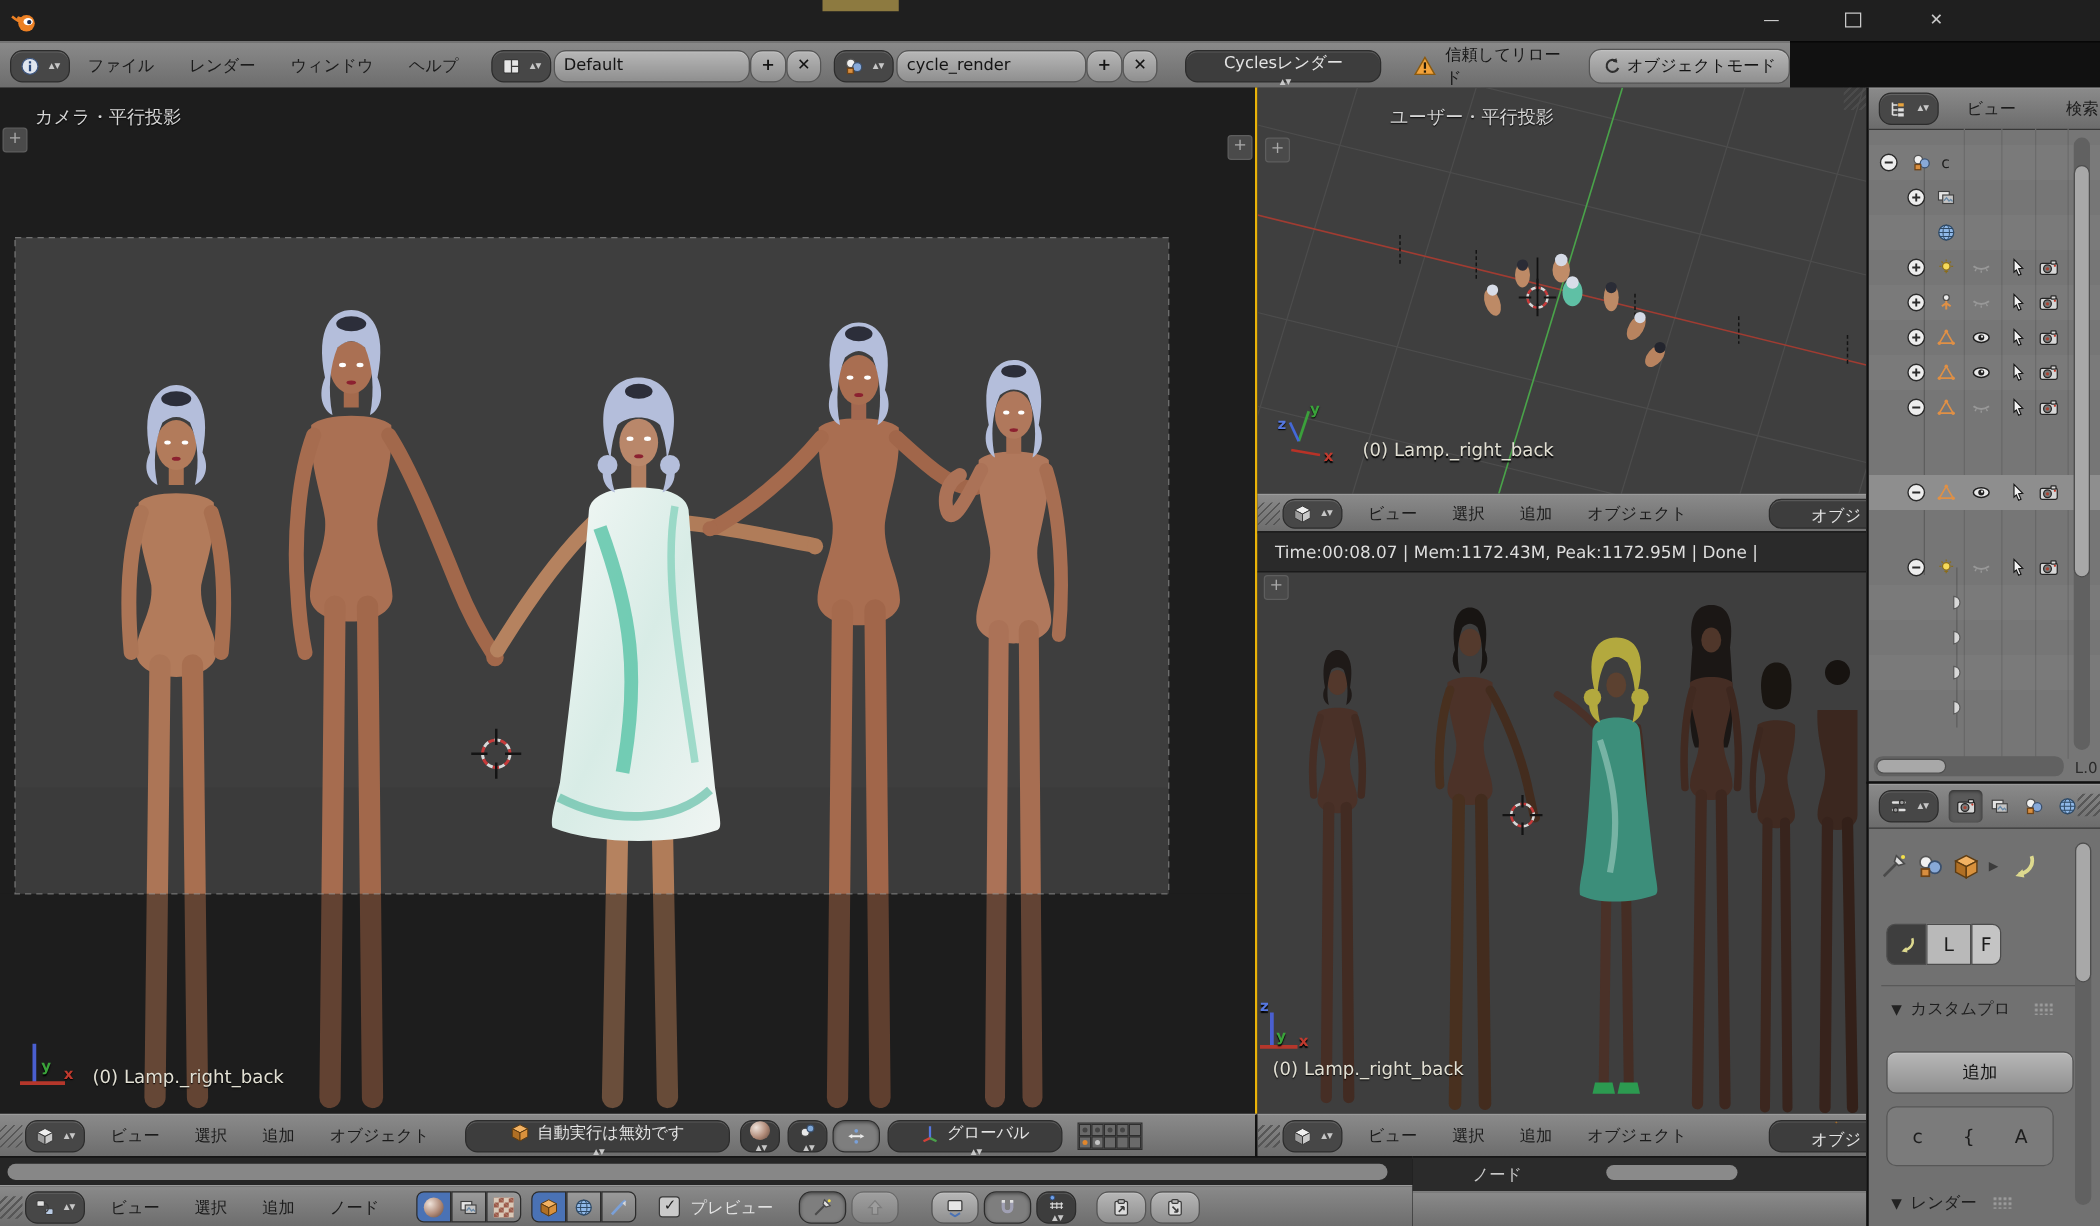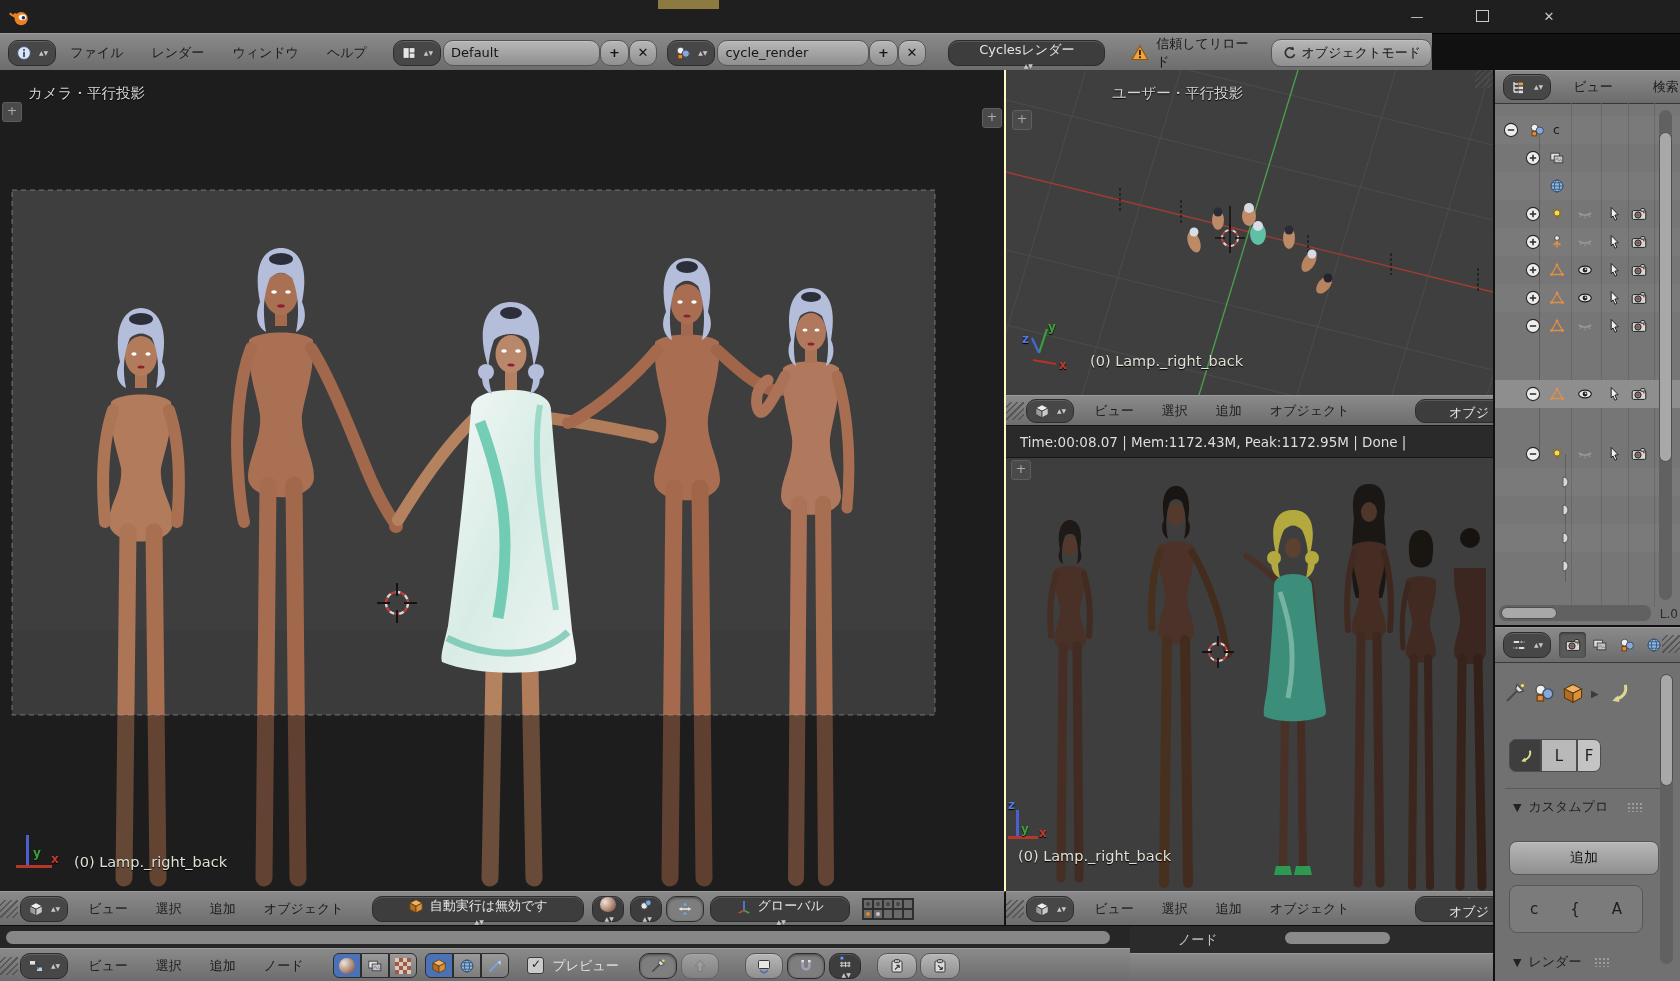--- a/index.html
+++ b/index.html
@@ -42,21 +42,21 @@
   .mini-btn:last-child{border-radius:0 6px 6px 0;}
   .checkbox{width:15px;height:15px;background:#cbcbcb;border:1px solid #3a3a3a;border-radius:3px;color:#1c1c1c;
             font-size:12px;line-height:13px;text-align:center;font-weight:bold;}
   
   .layer-grid{display:grid;grid-template-columns:repeat(5,10px);grid-template-rows:10px 10px;border:1px solid #2e2e2e;}
   .layer-cell{border:1px solid #2e2e2e;position:relative;background:#6a6a6a;}
   .layer-cell i{position:absolute;left:2px;top:2px;width:4px;height:4px;border-radius:50%;background:#454545;}
   .layer-cell.act i{background:#e0862c;}
   .layer-cell.sel i{background:#c4c4c4;}
   
-  #vp-cam{left:0;top:70px;width:1004px;height:821px;background:#282828;border-right:2px solid #fef9c3;}
+  #vp-cam{left:0;top:70px;width:1004px;height:821px;background:#282828;border-right:2px solid #eab308;}
   #vp-cam-header{left:0;top:891px;width:1004px;height:34px;border-right:2px solid #121212;}
   #vp-user{left:1006px;top:70px;width:487px;height:325px;background:#3f3f3f;}
   #vp-user-header{left:1006px;top:395px;width:487px;height:30px;}
   #time-bar{left:1006px;top:425px;width:487px;height:33px;background:#2a2a2a;border-top:1px solid #161616;border-bottom:1px solid #161616;
             display:flex;align-items:center;color:#dedede;font-size:13.5px;padding-left:14px;box-sizing:border-box;}
   #vp-render{left:1006px;top:458px;width:487px;height:433px;background:#3e3e3e;}
   #vp-render-header{left:1006px;top:891px;width:487px;height:34px;}
   
   #node-strip{left:0;top:925px;width:1130px;height:23px;background:#262626;border-top:1px solid #0d0d0d;}
   #node-strip .thumb{position:absolute;left:6px;top:5px;width:1104px;height:13px;border-radius:7px;background:#878787;}

